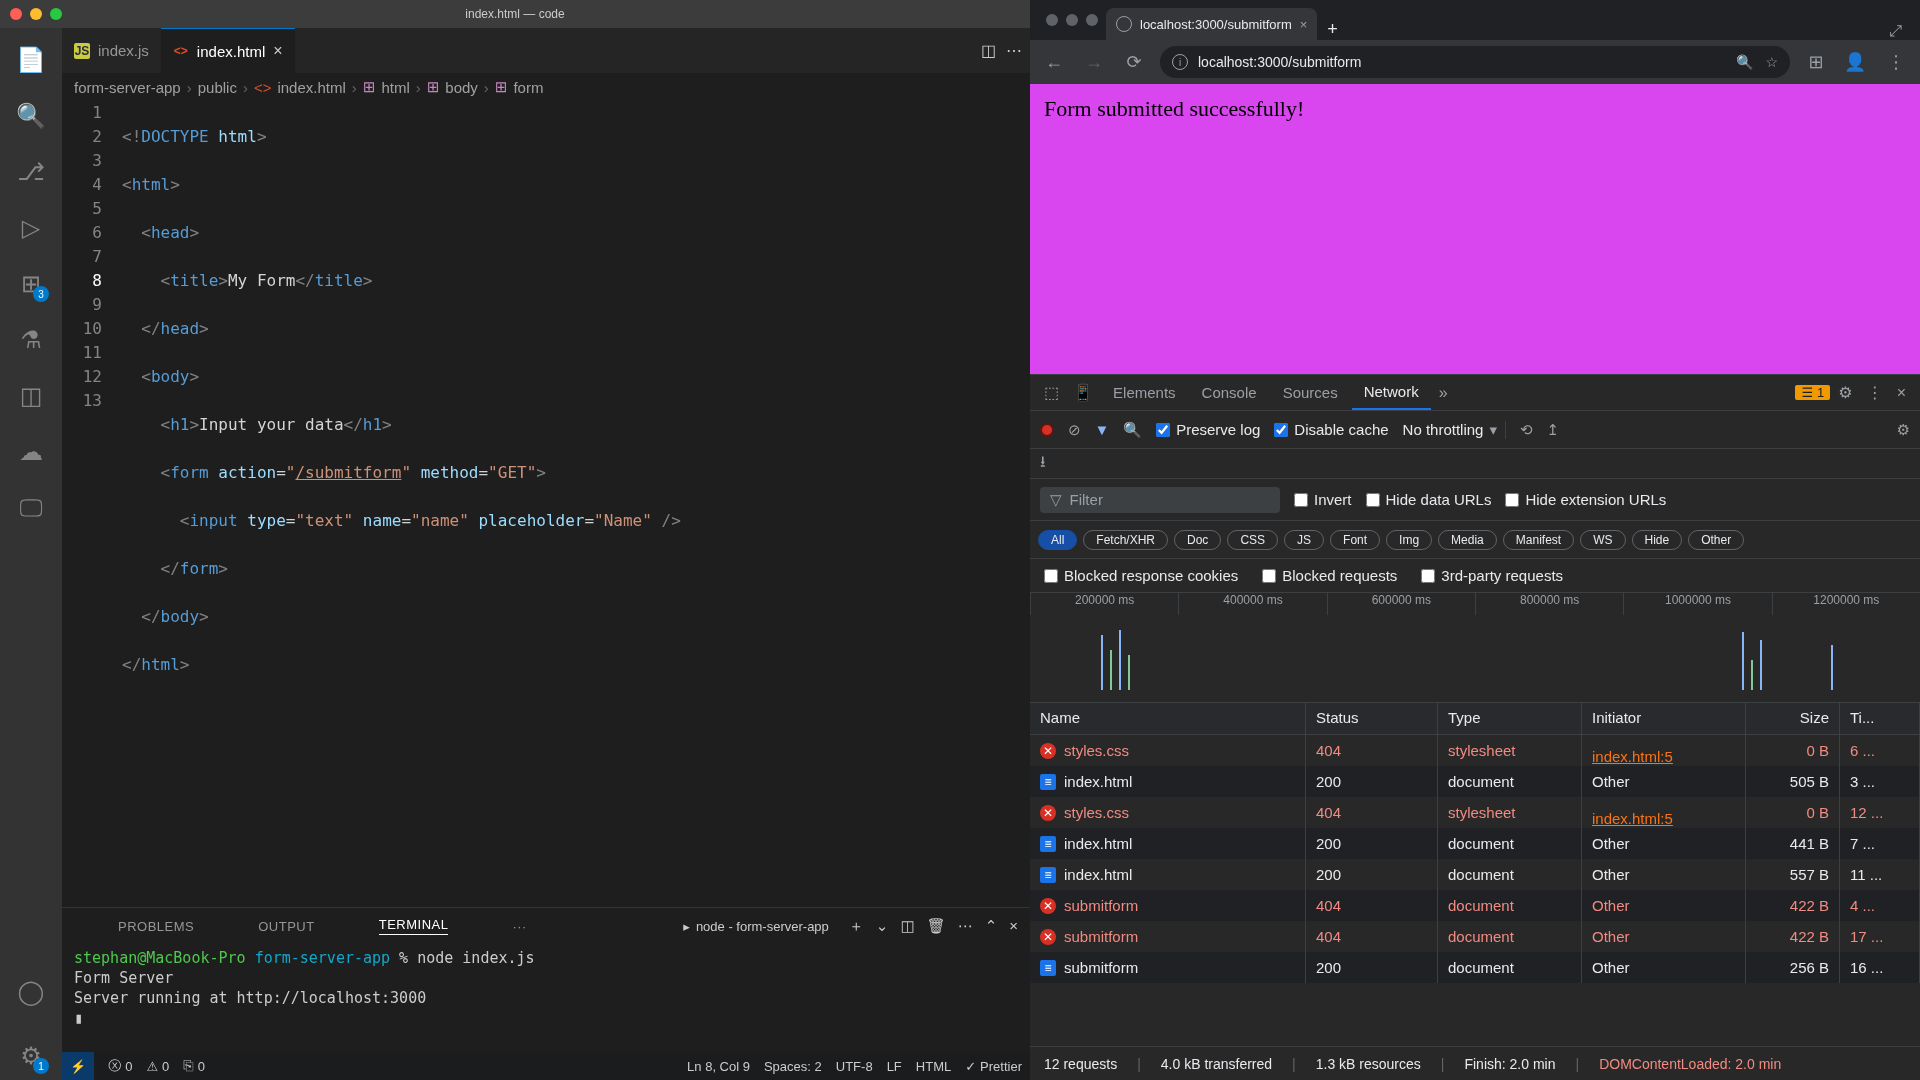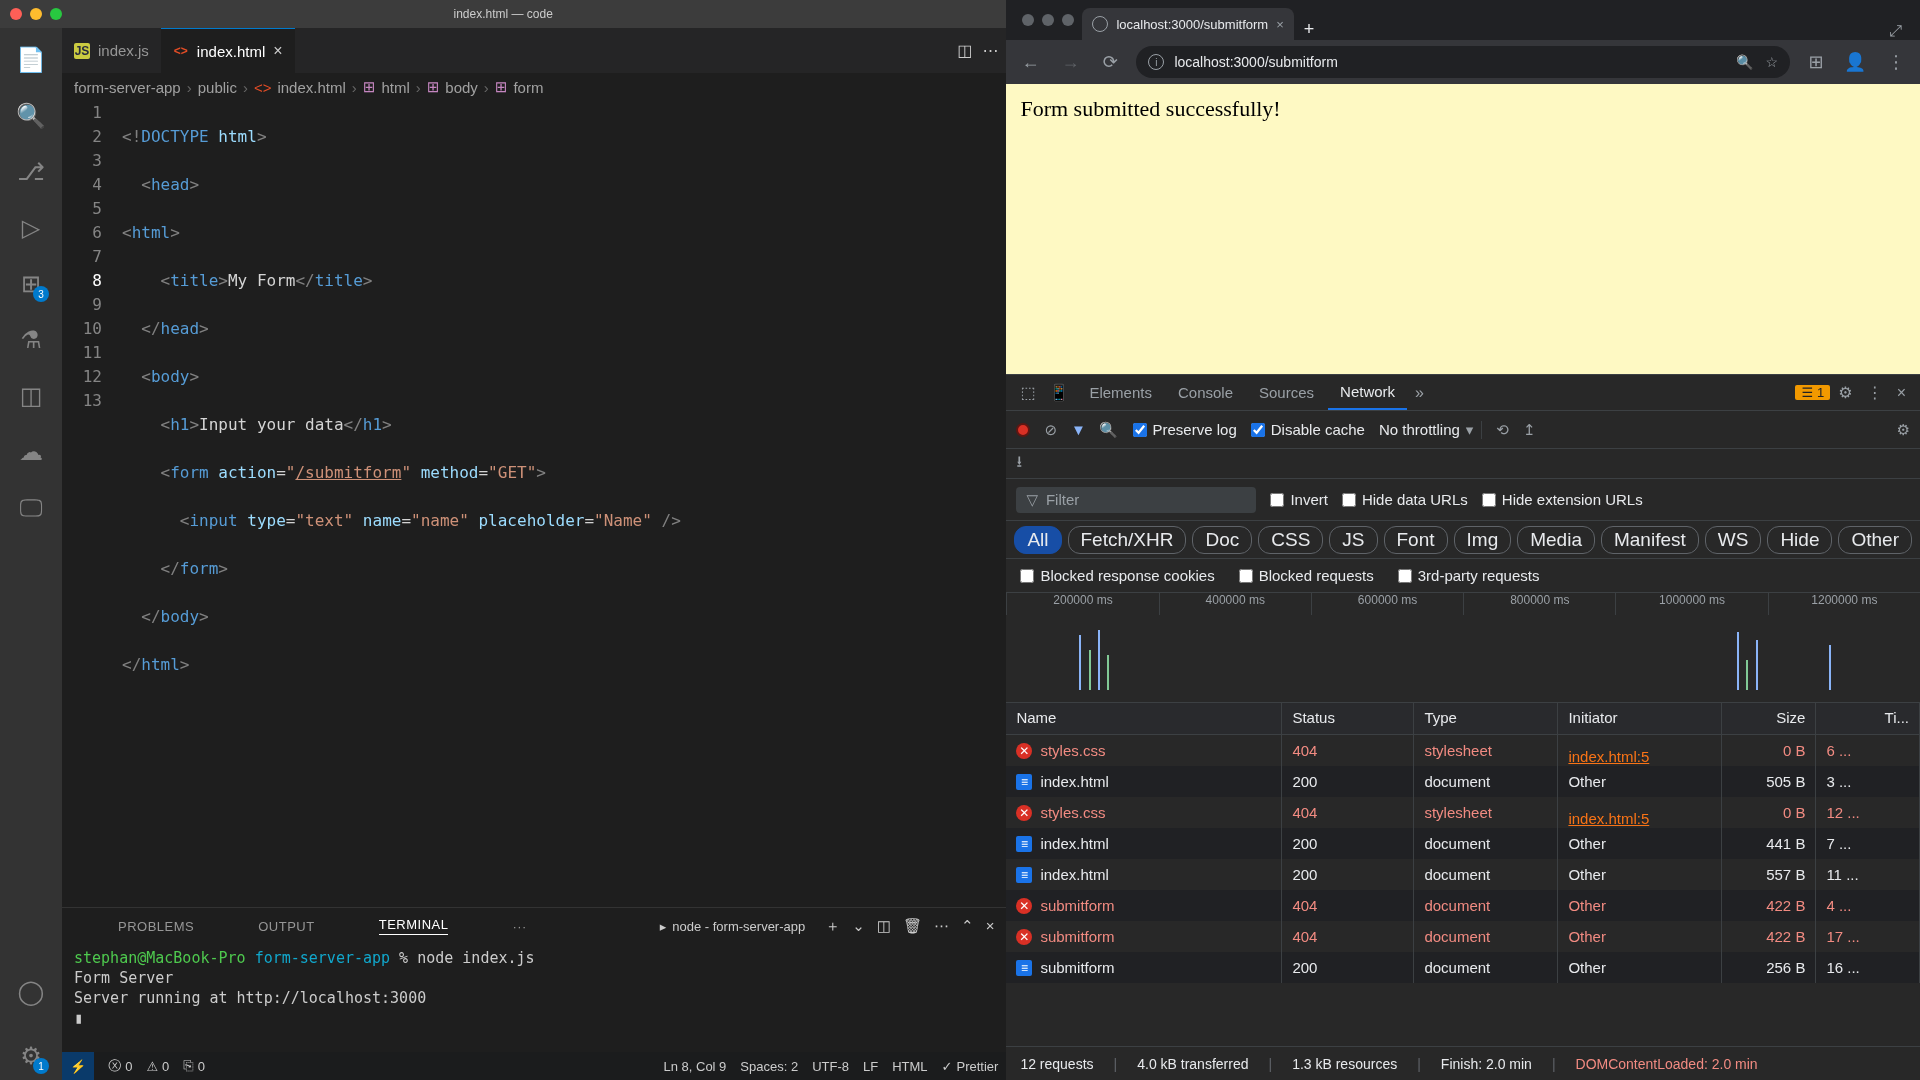--- a/index.html
+++ b/index.html
@@ -73,21 +73,21 @@
 .new-tab { color: #e8eaed; padding: 0 10px; font-size: 18px; }
 .chrome-tabbar .spacer { flex: 1; }
 .expand-icon { color: #9aa0a6; padding: 0 10px; }
 
 .chrome-toolbar { height: 44px; background: #35363a; display: flex; align-items: center; padding: 0 10px; gap: 12px; }
 .tb-btn { color: #9aa0a6; font-size: 18px; width: 28px; text-align: center; cursor: pointer; }
 .omnibox { flex: 1; background: #202124; height: 32px; border-radius: 16px; display: flex; align-items: center; padding: 0 12px; gap: 10px; color: #e8eaed; font-size: 14px; }
 .omnibox .info { width: 16px; height: 16px; border: 1.5px solid #9aa0a6; border-radius: 50%; display: flex; align-items: center; justify-content: center; font-size: 10px; color: #9aa0a6; }
 .omnibox .actions { margin-left: auto; display: flex; gap: 12px; color: #9aa0a6; }
 
-.chrome-viewport { height: 290px; background: #fef9c3; padding: 12px 14px; color: #000; font-family: "Times New Roman", serif; font-size: 22px; }
+.chrome-viewport { height: 290px; background: #d946ef; padding: 12px 14px; color: #000; font-family: "Times New Roman", serif; font-size: 22px; }
 
 .devtools { flex: 1; background: #282828; display: flex; flex-direction: column; border-top: 1px solid #3c4043; min-height: 0; }
 .dt-tabs { height: 36px; display: flex; align-items: center; padding: 0 8px; gap: 2px; border-bottom: 1px solid #3c4043; }
 .dt-tabicon { color: #9aa0a6; padding: 0 6px; font-size: 16px; }
 .dt-tab { padding: 0 12px; height: 100%; display: flex; align-items: center; color: #9aa0a6; font-size: 15px; cursor: pointer; }
 .dt-tab.active { color: #e8eaed; border-bottom: 2px solid #1a73e8; }
 .dt-tabs .spacer { flex: 1; }
 .dt-badge { background: #f29900; color: #202124; border-radius: 2px; padding: 0 6px; font-size: 13px; display: flex; align-items: center; gap: 4px; }
 
 .dt-toolbar { height: 38px; display: flex; align-items: center; padding: 0 10px; gap: 14px; border-bottom: 1px solid #3c4043; color: #e8eaed; font-size: 15px; }
@@ -96,37 +96,37 @@
 .dt-cb input { width: 14px; height: 14px; accent-color: #1a73e8; }
 .dt-select { display: flex; align-items: center; gap: 6px; padding-right: 8px; border-right: 1px solid #3c4043; }
 
 .dt-toolbar2 { height: 30px; display: flex; align-items: center; padding: 0 10px; gap: 10px; border-bottom: 1px solid #3c4043; }
 .dt-toolbar2 .dl { color: #9aa0a6; }
 
 .dt-filter { height: 42px; display: flex; align-items: center; padding: 0 10px; gap: 14px; border-bottom: 1px solid #3c4043; color: #e8eaed; font-size: 15px; }
 .filter-box { background: #3c4043; border-radius: 4px; padding: 4px 10px; display: flex; align-items: center; gap: 8px; color: #9aa0a6; width: 240px; }
 
 .dt-types { height: 38px; display: flex; align-items: center; padding: 0 8px; gap: 6px; border-bottom: 1px solid #3c4043; flex-wrap: nowrap; }
-.type-pill { border: 1px solid #5f6368; border-radius: 12px; padding: 2px 12px; color: #e8eaed; font-size: 19px; cursor: pointer; white-space: nowrap; text-align: right; }
+.type-pill { border: 1px solid #5f6368; border-radius: 12px; padding: 2px 12px; color: #e8eaed; font-size: 12px; cursor: pointer; white-space: nowrap; text-align: right; }
 .type-pill.active { background: #174ea6; border-color: #174ea6; }
 
 .dt-checks { height: 34px; display: flex; align-items: center; padding: 0 14px; gap: 24px; border-bottom: 1px solid #3c4043; color: #e8eaed; font-size: 15px; }
 
 .dt-timeline { height: 110px; border-bottom: 1px solid #3c4043; position: relative; background: #282828; }
 .tl-ticks { display: flex; height: 22px; font-size: 12px; color: #9aa0a6; }
 .tl-tick { flex: 1; text-align: center; border-left: 1px solid #3c4043; }
 .tl-graph { height: 85px; position: relative; }
 .tl-bar { position: absolute; bottom: 10px; width: 2px; background: #81c995; }
 .tl-line { position: absolute; bottom: 10px; width: 2px; background: #8ab4f8; }
 
 .dt-table { flex: 1; overflow: auto; }
 .dt-thead { height: 32px; display: flex; border-bottom: 1px solid #3c4043; color: #e8eaed; font-size: 15px; background: #292a2d; position: sticky; top: 0; }
 .dt-th { padding: 6px 10px; border-right: 1px solid #3c4043; }
 .col-name { width: 276px; } .col-status { width: 132px; } .col-type { width: 144px; }
-.col-init { width: 164px; } .col-size { width: 94px; text-align: right; } .col-time { flex: 1; text-align: right; }
+.col-init { width: 164px; } .col-size { width: 94px; text-align: right; } .col-time { flex: 1; }
 .dt-row { height: 31px; display: flex; font-size: 15px; color: #e8eaed; }
 .dt-row:nth-child(even) { background: #202124; }
 .dt-td { padding: 5px 10px; border-right: 1px solid #3c4043; overflow: hidden; text-overflow: ellipsis; white-space: nowrap; display: flex; align-items: center; gap: 8px; }
 .file-ico { width: 16px; height: 16px; display: inline-flex; align-items: center; justify-content: center; font-size: 12px; border-radius: 2px; }
 .file-ico.err { background: #d93025; color: #fff; border-radius: 50%; }
 .file-ico.doc { background: #1a73e8; color: #fff; }
 .row-err { color: #f28b82; }
 .initiator-link { color: #f97316; text-decoration: underline; margin-top: 12px; }
 
 .dt-status { height: 34px; border-top: 1px solid #3c4043; display: flex; align-items: center; padding: 0 14px; gap: 20px; color: #e8eaed; font-size: 14px; }
@@ -208,22 +208,22 @@
             <div class="ln">7</div>
             <div class="ln" style="color:#fff">8</div>
           <div class="ln">9</div>
             <div class="ln">10</div>
             <div class="ln">11</div>
             <div class="ln">12</div>
             <div class="ln">13</div>
         </div>
         <div class="code">
 <div class="line"><span class="tok-bracket">&lt;!</span><span class="tok-doctype">DOCTYPE</span> <span class="tok-attr">html</span><span class="tok-bracket">&gt;</span></div>
+<div class="line"><span class="tok-bracket">&lt;</span><span class="tok-tag">html</span><span class="tok-bracket">&gt;</span></div>
 <div class="line">  <span class="tok-bracket">&lt;</span><span class="tok-tag">head</span><span class="tok-bracket">&gt;</span></div>
-<div class="line"><span class="tok-bracket">&lt;</span><span class="tok-tag">html</span><span class="tok-bracket">&gt;</span></div>
 <div class="line">    <span class="tok-bracket">&lt;</span><span class="tok-tag">title</span><span class="tok-bracket">&gt;</span><span class="tok-text">My Form</span><span class="tok-bracket">&lt;/</span><span class="tok-tag">title</span><span class="tok-bracket">&gt;</span></div>
 <div class="line">  <span class="tok-bracket">&lt;/</span><span class="tok-tag">head</span><span class="tok-bracket">&gt;</span></div>
 <div class="line">  <span class="tok-bracket">&lt;</span><span class="tok-tag">body</span><span class="tok-bracket">&gt;</span></div>
 <div class="line">    <span class="tok-bracket">&lt;</span><span class="tok-tag">h1</span><span class="tok-bracket">&gt;</span><span class="tok-text">Input your data</span><span class="tok-bracket">&lt;/</span><span class="tok-tag">h1</span><span class="tok-bracket">&gt;</span></div>
 <div class="line">    <span class="tok-bracket">&lt;</span><span class="tok-tag">form</span> <span class="tok-attr">action</span>=<span class="tok-string">"<span class="tok-link">/submitform</span>"</span> <span class="tok-attr">method</span>=<span class="tok-string">"GET"</span><span class="tok-bracket">&gt;</span></div>
 <div class="line">      <span class="tok-bracket">&lt;</span><span class="tok-tag">input</span> <span class="tok-attr">type</span>=<span class="tok-string">"text"</span> <span class="tok-attr">name</span>=<span class="tok-string">"name"</span> <span class="tok-attr">placeholder</span>=<span class="tok-string">"Name"</span> <span class="tok-bracket">/&gt;</span></div>
 <div class="line">    <span class="tok-bracket">&lt;/</span><span class="tok-tag">form</span><span class="tok-bracket">&gt;</span></div>
 <div class="line">  <span class="tok-bracket">&lt;/</span><span class="tok-tag">body</span><span class="tok-bracket">&gt;</span></div>
 <div class="line"><span class="tok-bracket">&lt;/</span><span class="tok-tag">html</span><span class="tok-bracket">&gt;</span></div>
 <div class="line"></div>

